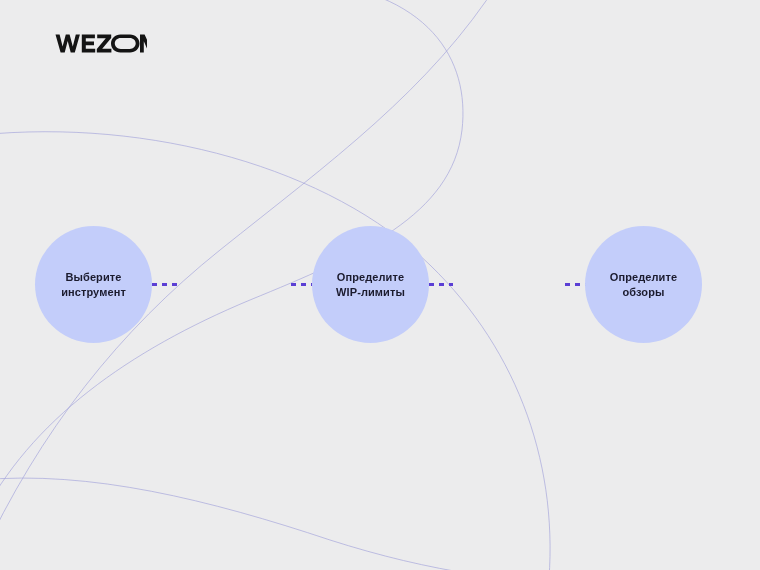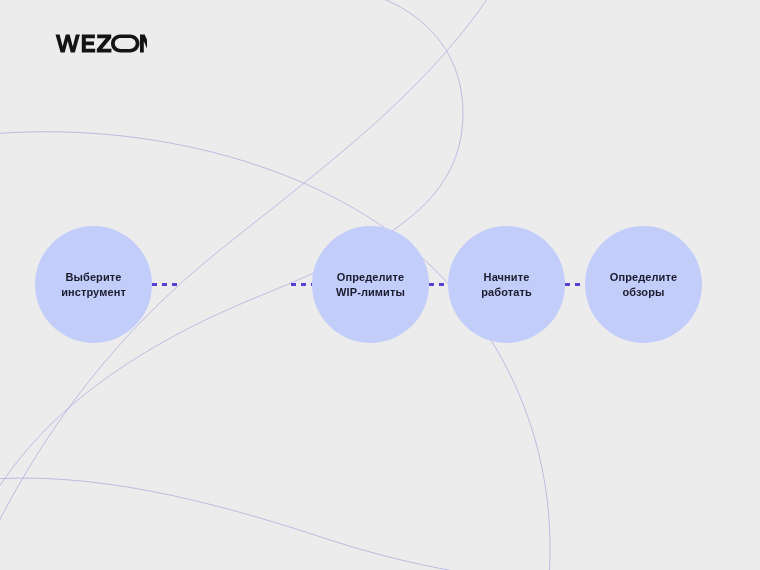--- a/index.html
+++ b/index.html
@@ -129,24 +129,20 @@
 
     <div class="connector" style="left:291px; width:25px;"></div>
 
     <div class="step-node" style="left:312px;">
       <span class="step-label">Определите
 WIP-лимиты</span>
     </div>
 
     <div class="connector" style="left:429px; width:24px;"></div>
 
-    <div class="step-node" style="left:448px;">
-      <span class="step-label">Начните
-работать</span>
-    </div>
 
     <div class="connector" style="left:565px; width:25px;"></div>
 
     <div class="step-node" style="left:585px;">
       <span class="step-label">Определите
 обзоры</span>
     </div>
 
   </div>
 

